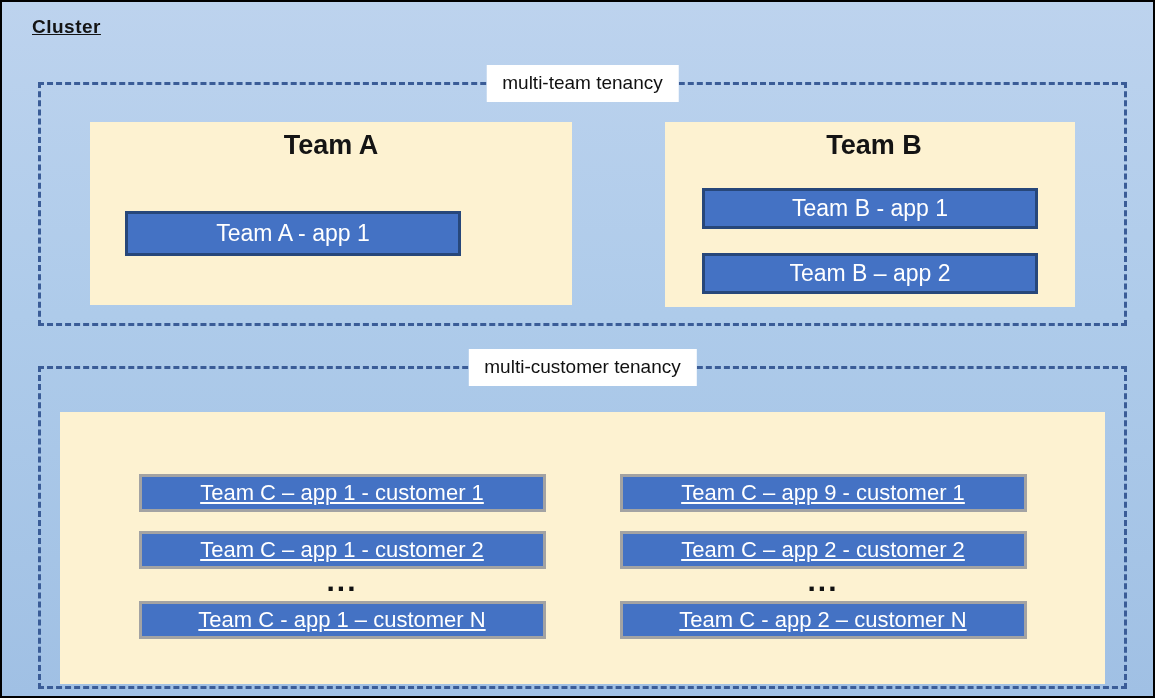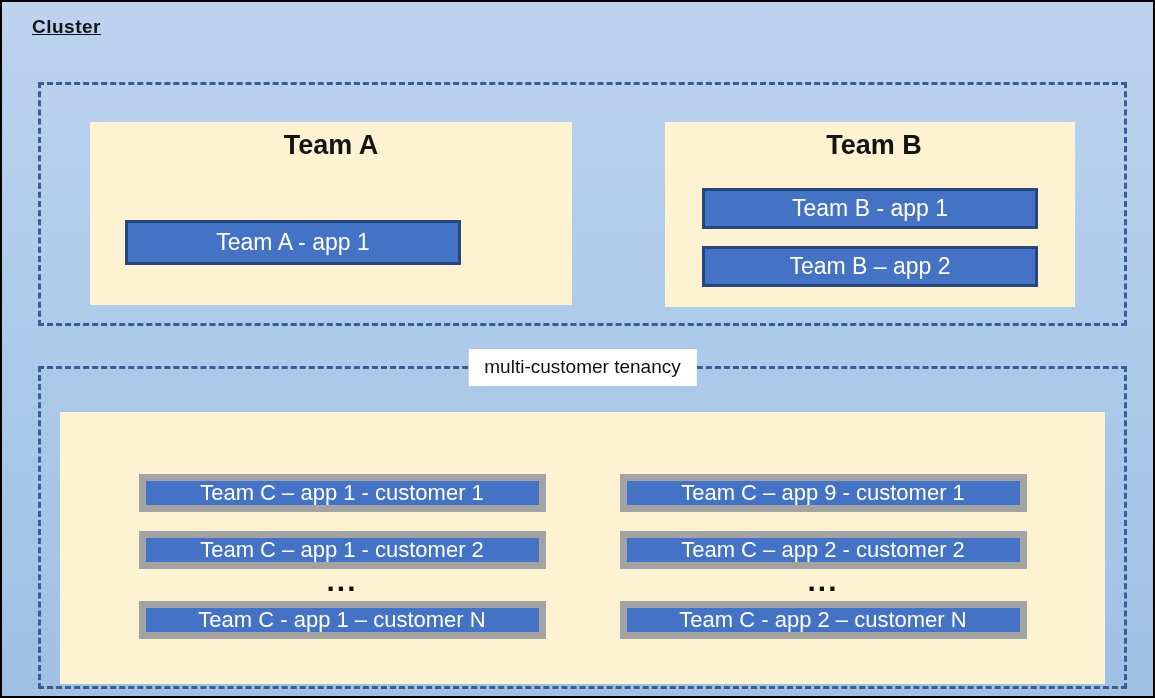--- a/index.html
+++ b/index.html
@@ -74,53 +74,53 @@
     text-align: center;
     display: flex;
     align-items: center;
     justify-content: center;
     white-space: nowrap;
   }
   .bordered {
     border: 3px solid #27477a;
   }
   .thin-border {
-    border: 7px solid #a3a3a3;
+    border: 3px solid #a3a3a3;
+    text-decoration: underline;
   }
   
   .team-a {
     left: 49px;
     top: 37px;
     width: 482px;
     height: 183px;
   }
   .team-a .app-box {
     position: absolute;
     left: 35px;
     top: 89px;
     width: 336px;
     height: 45px;
-    margin-top: 9px;
   }
   
   .team-b {
     left: 624px;
     top: 37px;
     width: 410px;
     height: 185px;
     padding-left: 8px;
   }
   .team-b .app-stack {
     position: absolute;
     left: 37px;
     top: 66px;
     width: 336px;
     display: flex;
     flex-direction: column;
-    gap: 17px;
+    gap: 24px;
   }
   .team-b .app-box {
     height: 41px;
   }
   
   .team-c {
     left: 19px;
     top: 43px;
     width: 1045px;
     height: 272px;
@@ -155,20 +155,21 @@
   }
 </style>
 </head>
 <body>
 
 <div class="cluster">
 
   <div class="cluster-title">Cluster</div>
 
   <div class="tenancy-section section-multi-team">
+    <div class="section-label">multi-team tenancy</div>
 
     <div class="team-box team-a">
       <div class="team-title">Team A</div>
       <div class="app-box bordered">Team A - app 1</div>
     </div>
 
     <div class="team-box team-b">
       <div class="team-title">Team B</div>
       <div class="app-stack">
         <div class="app-box bordered">Team B - app 1</div>

